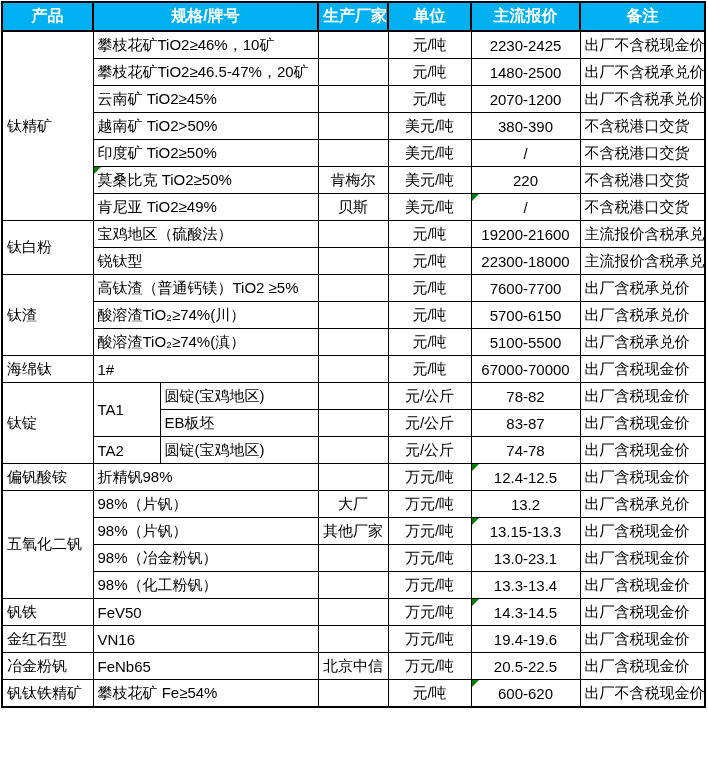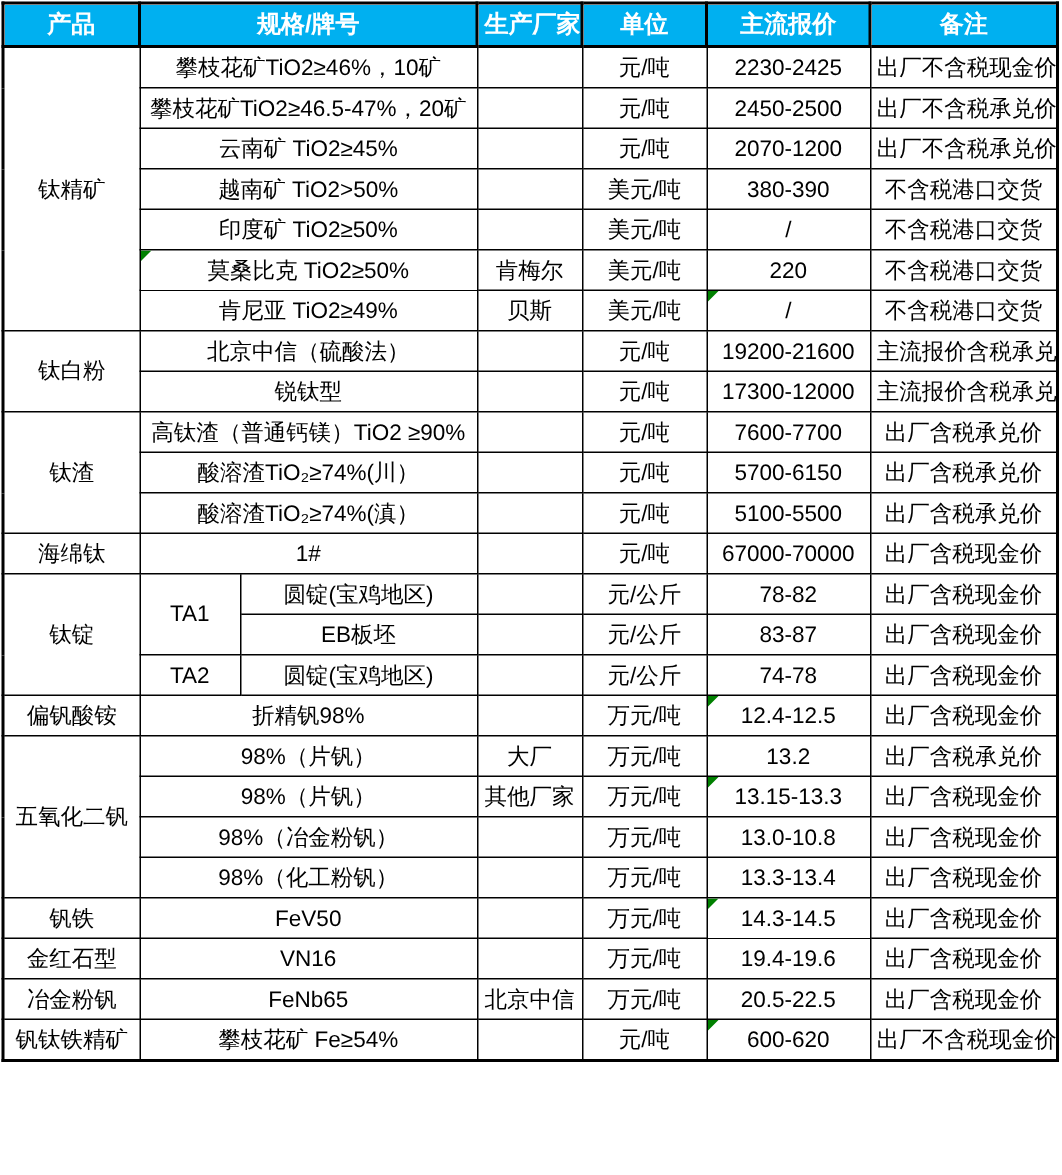--- a/index.html
+++ b/index.html
@@ -25,22 +25,22 @@
   }
   thead th{
     background:#00B0F0;
     color:#fff;
     font-weight:bold;
     font-size:16px;
     text-align:center;
     height:27px;
     border:2px solid #000;
   }
-  td.product{text-align:center;}
-  td.spec,td.ta,td.shape,td.remark{text-align:center;}
+  td.product{text-align:left;}
+  td.spec,td.ta,td.shape,td.remark{text-align:left;}
   td.mfr,td.unit,td.price{text-align:center;}
   .tri{position:relative;}
   .tri::before{
     content:"";position:absolute;top:0;left:0;width:0;height:0;
     border-top:7px solid #008000;border-right:7px solid transparent;
   }
 </style>
 </head>
 <body>
 
@@ -70,21 +70,21 @@
         <td colspan="2" class="spec">攀枝花矿TiO2≥46%，10矿</td>
         <td class="mfr"></td>
         <td class="unit">元/吨</td>
         <td class="price">2230-2425</td>
         <td class="remark">出厂不含税现金价</td>
       </tr>
       <tr>
         <td colspan="2" class="spec">攀枝花矿TiO2≥46.5-47%，20矿</td>
         <td class="mfr"></td>
         <td class="unit">元/吨</td>
-        <td class="price">2450-2500</td>
+        <td class="price">1480-2500</td>
         <td class="remark">出厂不含税承兑价</td>
       </tr>
       <tr>
         <td colspan="2" class="spec">云南矿 TiO2≥45%</td>
         <td class="mfr"></td>
         <td class="unit">元/吨</td>
         <td class="price">2070-1200</td>
         <td class="remark">出厂不含税承兑价</td>
       </tr>
       <tr>
@@ -110,36 +110,36 @@
       </tr>
       <tr>
         <td colspan="2" class="spec">肯尼亚 TiO2≥49%</td>
         <td class="mfr">贝斯</td>
         <td class="unit">美元/吨</td>
         <td class="price tri" title="">/<span></span></td>
         <td class="remark">不含税港口交货</td>
       </tr>
       <tr>
         <td rowspan="2" class="product">钛白粉</td>
-        <td colspan="2" class="spec">北京中信（硫酸法）</td>
+        <td colspan="2" class="spec">宝鸡地区（硫酸法）</td>
         <td class="mfr"></td>
         <td class="unit">元/吨</td>
         <td class="price">19200-21600</td>
         <td class="remark">主流报价含税承兑</td>
       </tr>
       <tr>
         <td colspan="2" class="spec">锐钛型</td>
         <td class="mfr"></td>
         <td class="unit">元/吨</td>
-        <td class="price">17300-12000</td>
+        <td class="price">22300-18000</td>
         <td class="remark">主流报价含税承兑</td>
       </tr>
       <tr>
         <td rowspan="3" class="product">钛渣</td>
-        <td colspan="2" class="spec">高钛渣（普通钙镁）TiO2 ≥90%</td>
+        <td colspan="2" class="spec">高钛渣（普通钙镁）TiO2 ≥5%</td>
         <td class="mfr"></td>
         <td class="unit">元/吨</td>
         <td class="price">7600-7700</td>
         <td class="remark">出厂含税承兑价</td>
       </tr>
       <tr>
         <td colspan="2" class="spec">酸溶渣TiO₂≥74%(川）</td>
         <td class="mfr"></td>
         <td class="unit">元/吨</td>
         <td class="price">5700-6150</td>
@@ -204,21 +204,21 @@
         <td colspan="2" class="spec">98%（片钒）</td>
         <td class="mfr">其他厂家</td>
         <td class="unit">万元/吨</td>
         <td class="price tri" title="">13.15-13.3<span></span></td>
         <td class="remark">出厂含税现金价</td>
       </tr>
       <tr>
         <td colspan="2" class="spec">98%（冶金粉钒）</td>
         <td class="mfr"></td>
         <td class="unit">万元/吨</td>
-        <td class="price">13.0-10.8</td>
+        <td class="price">13.0-23.1</td>
         <td class="remark">出厂含税现金价</td>
       </tr>
       <tr>
         <td colspan="2" class="spec">98%（化工粉钒）</td>
         <td class="mfr"></td>
         <td class="unit">万元/吨</td>
         <td class="price">13.3-13.4</td>
         <td class="remark">出厂含税现金价</td>
       </tr>
       <tr>

